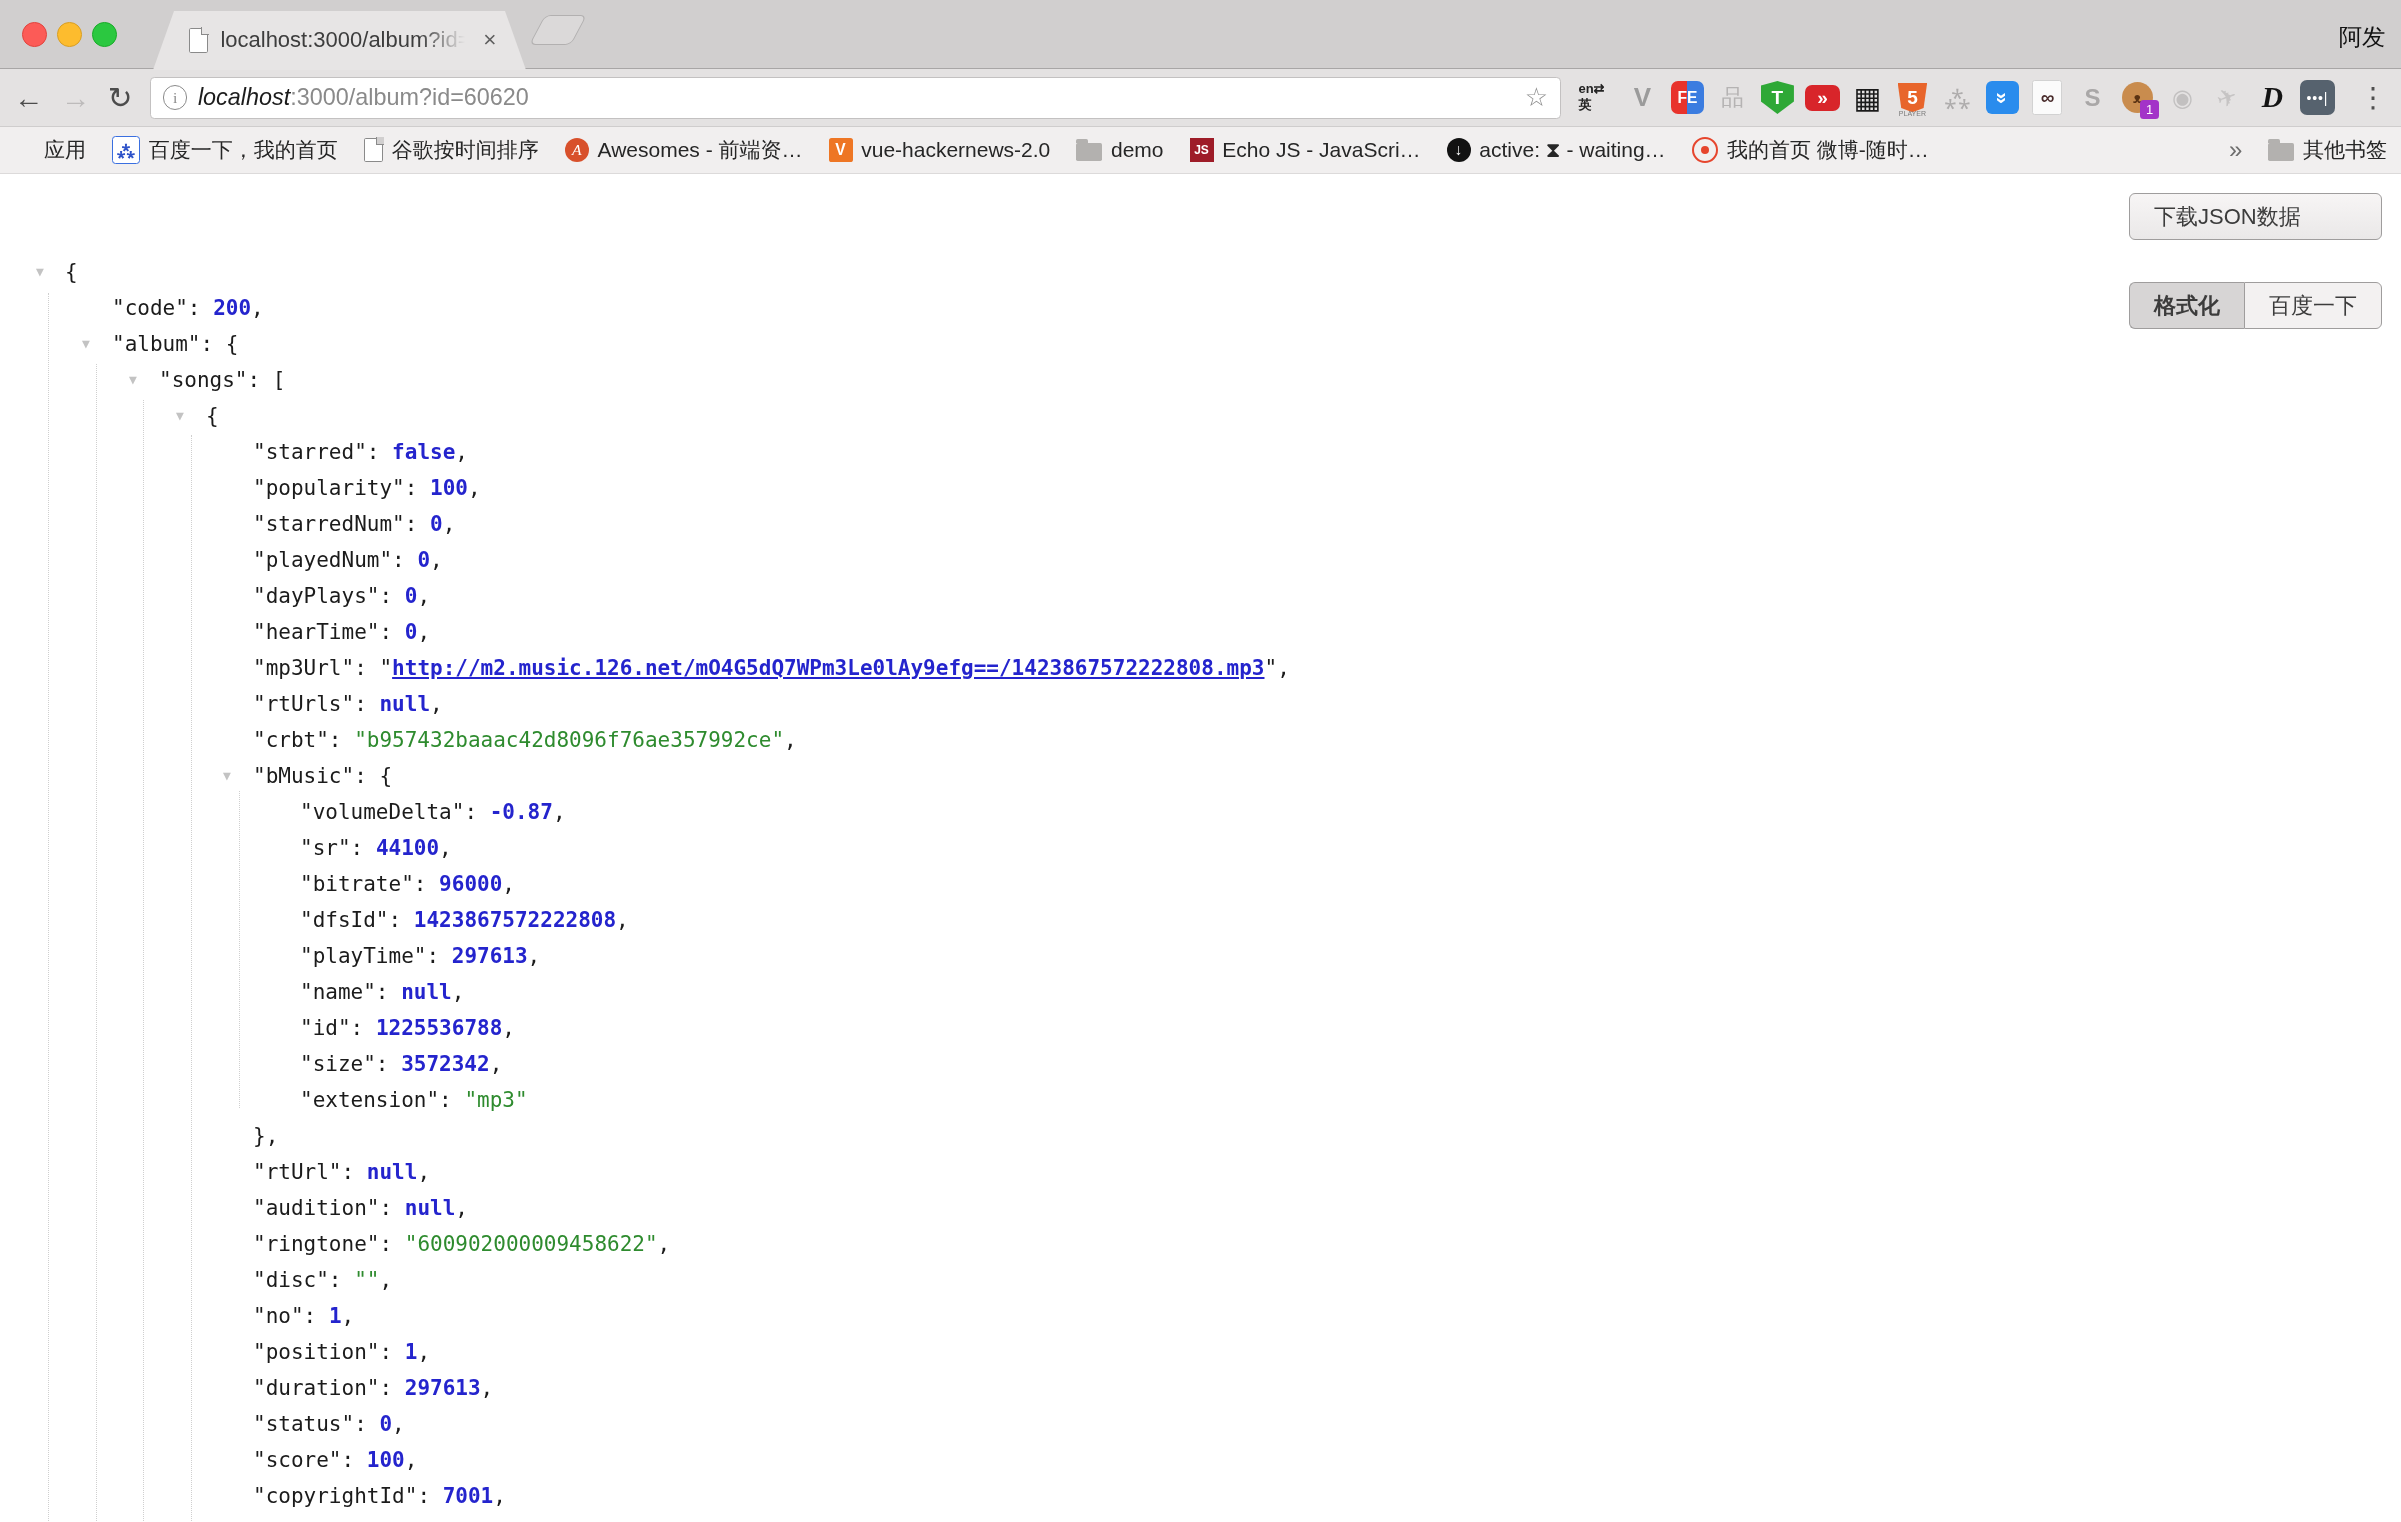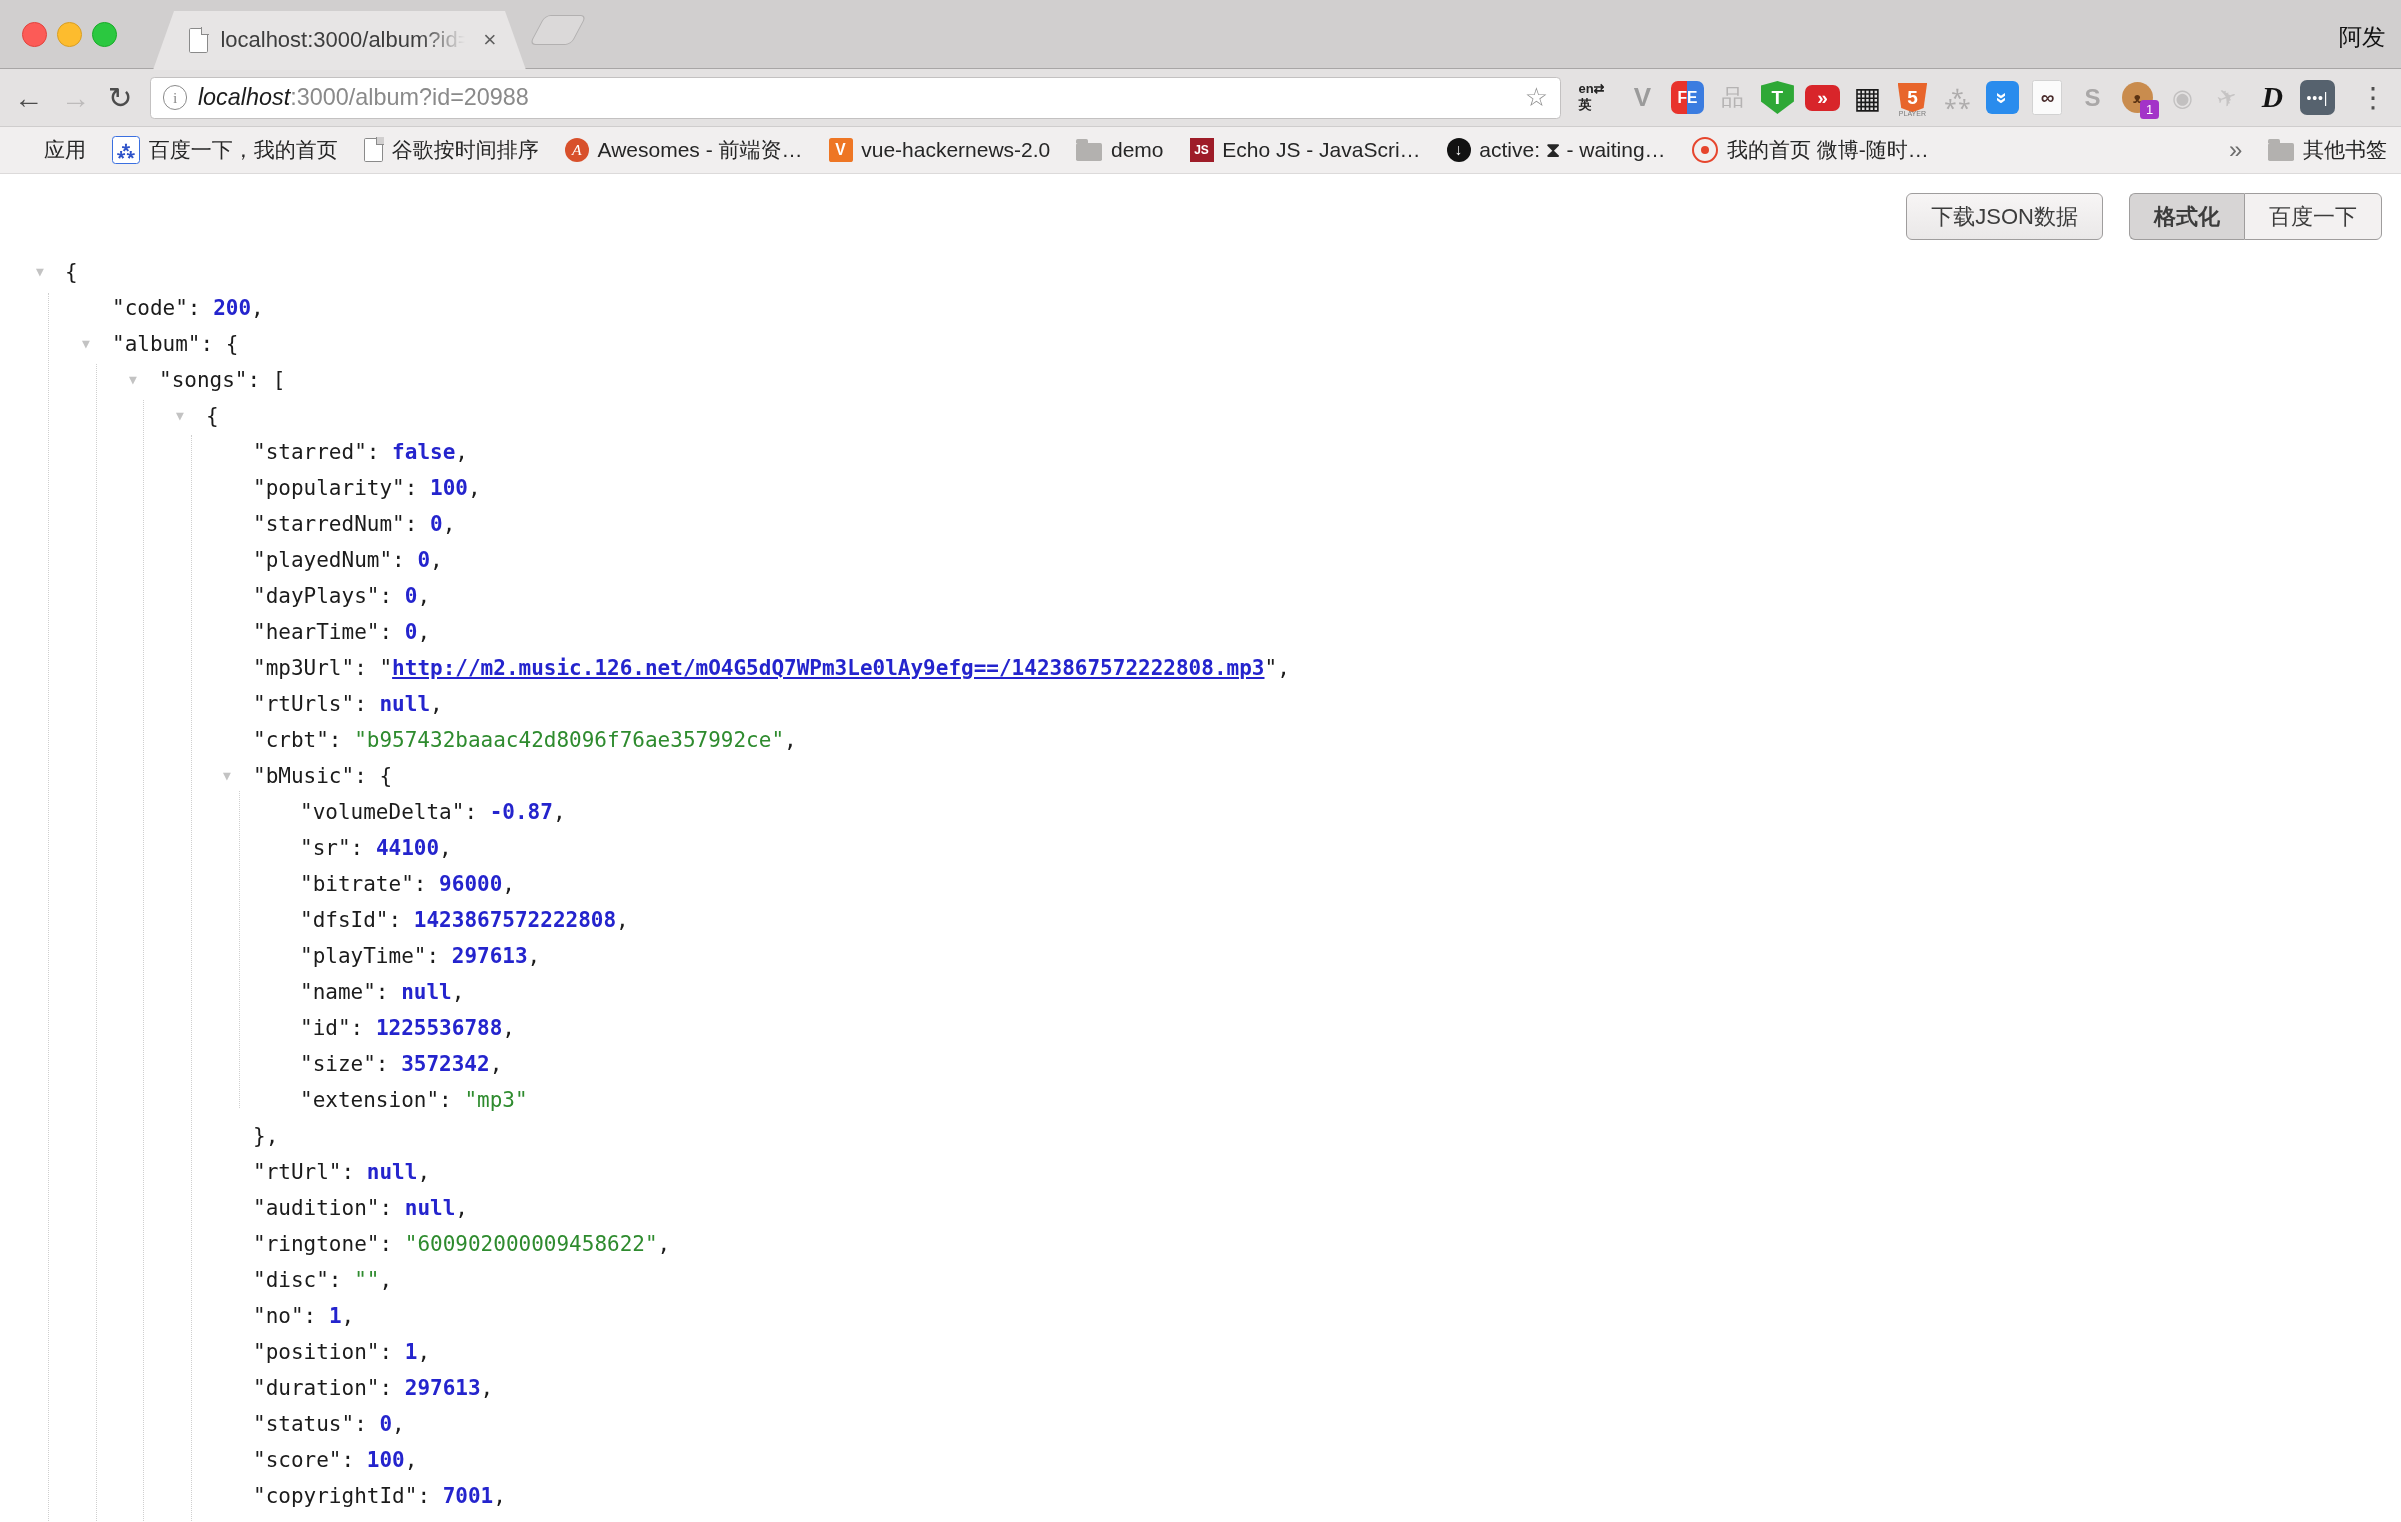--- a/index.html
+++ b/index.html
@@ -99,21 +99,21 @@
   .icon-echojs{width:24px;height:24px;background:#9e1c28;color:#fff;font-size:12px;font-weight:bold;}
   .icon-down-circle{width:24px;height:24px;border-radius:50%;background:#121212;color:#fff;font-size:15.6px;font-weight:bold;}
   .icon-weibo{width:22.6px;height:22.6px;border-radius:50%;border:2.6px solid #e6452d;position:relative;}
   .icon-weibo::after{content:"";position:absolute;left:50%;top:50%;width:8.7px;height:8.7px;margin:-4.3px 0 0 -4.3px;
     border-radius:50%;background:#e6452d;}
   .bm-spacer{flex:1;}
   .bm-overflow{font-size:24px;color:#6e6e6e;}
 
   
   #content{position:relative;height:1349px;background:#fff;}
-  #actionbar{position:absolute;top:19px;right:19px;display:flex;gap:26px;}
+  #actionbar{position:absolute;top:19px;right:19px;display:flex;gap:42px;flex-direction:column;}
   .btn{height:45px;padding:0 24px;font-size:22px;color:#3c3c3c;display:flex;align-items:center;
     background:linear-gradient(#f7f5f5,#eae8e8);border:0.9px solid #9f9d9d;border-radius:6px;}
   .seg{display:flex;}
   .seg .btn{border-radius:0;}
   .seg .btn:first-child{border-radius:6px 0 0 6px;background:#d7d5d5;border-right:none;font-weight:bold;}
   .seg .btn:last-child{border-radius:0 6px 6px 0;background:#f3f1f1;}
 
   #json-tree{position:absolute;left:0;right:0;top:80px;bottom:0;overflow:hidden;
     font-family:"DejaVu Sans Mono",monospace;font-size:21px;}
   .jline{position:relative;height:36px;line-height:36px;white-space:pre;z-index:1;}
@@ -146,21 +146,21 @@
     <div class="newtab"></div>
     <div class="profile-name">阿发</div>
   </div>
 
   <div id="toolbar">
     <span class="navbtn">←</span>
     <span class="navbtn disabled">→</span>
     <span class="navbtn">↻</span>
     <div class="urlbar">
       <span class="info-icon">i</span>
-      <span class="url-text"><span class="url-host">localhost</span><span class="url-rest">:3000/album?id=20988</span></span>
+      <span class="url-text"><span class="url-host">localhost</span><span class="url-rest">:3000/album?id=60620</span></span>
       <span class="star-icon">☆</span>
     </div>
     <div id="ext-strip">
         <div class="ext ext-translate">
           <span class="g">en⇄英</span>
         </div>
         <div class="ext ext-vue">
           <span class="g">V</span>
         </div>
         <div class="ext ext-fe">

